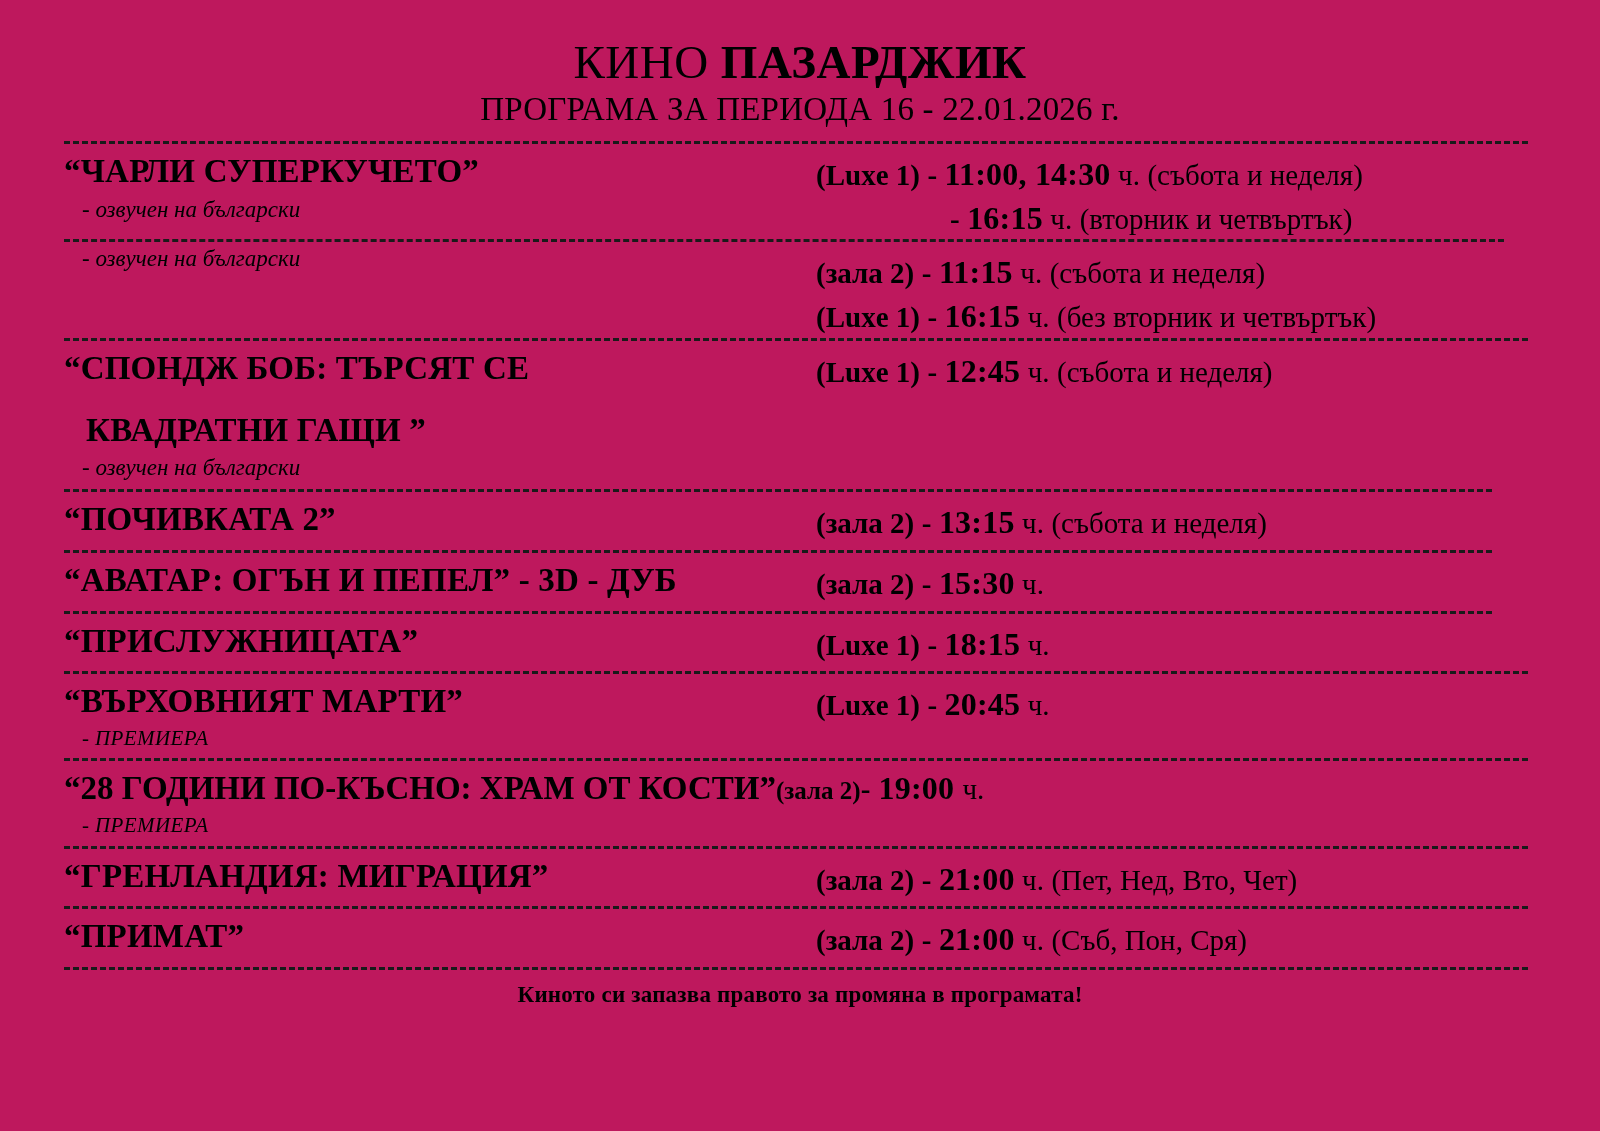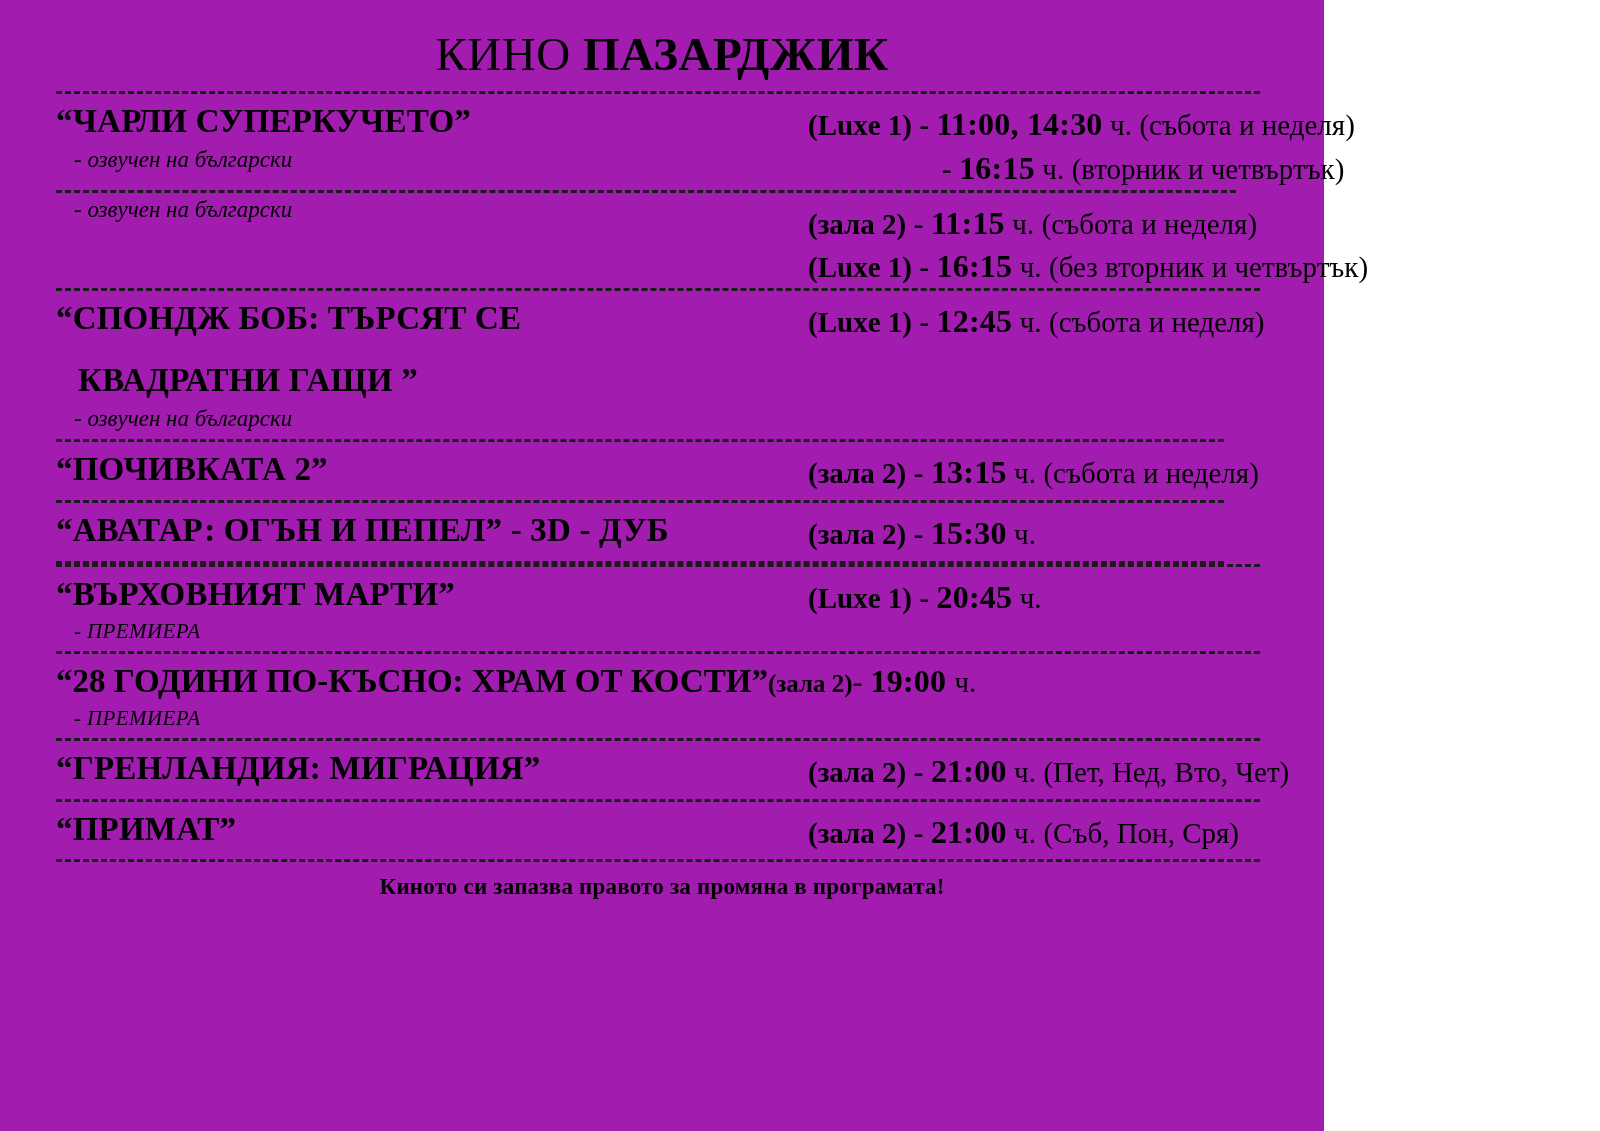--- a/index.html
+++ b/index.html
@@ -9,26 +9,26 @@
   }
   body {
     width: 1600px;
     height: 1131px;
     font-family: "Liberation Serif", "DejaVu Serif", serif;
     color: #000000;
     -webkit-font-smoothing: antialiased;
   }
 
   .page {
-    width: 1324px;
+    width: 1600px;
     height: 1131px;
     box-sizing: border-box;
-    padding: 8px;
+    padding: 16px;
     position: relative;
-    background: #a21caf;
+    background: #be185d;
   }
 
   
   .header {
     text-align: center;
     padding-top: 22px;
   }
   .title-line {
     font-size: 47px;
     line-height: 1.05;
@@ -161,20 +161,21 @@
 </head>
 <body>
 
 <div class="page">
 
   <div class="header">
     <div class="title-line">
       <span class="title-light">КИНО</span>
       <span class="title-bold">ПАЗАРДЖИК</span>
     </div>
+    <div class="subtitle">ПРОГРАМА ЗА ПЕРИОДА 16 - 22.01.2026 г.</div>
   </div>
 
   <div class="sep top"></div>
 
   <div class="row">
     <div class="col-left">
       <div class="film-title">“ЧАРЛИ СУПЕРКУЧЕТО”</div>
       <div class="film-note">- озвучен на български</div>
     </div>
     <div class="col-right">
@@ -266,20 +267,34 @@
         <span class="hall">-</span>
         <span class="time">15:30</span>
         <span class="unit">ч.</span>
         <span class="days"></span>
       </div>
     </div>
   </div>
 
   <div class="sep shorter-right"></div>
 
+  <div class="row row-pad-bottom">
+    <div class="col-left">
+      <div class="film-title">“ПРИСЛУЖНИЦАТА”</div>
+    </div>
+    <div class="col-right">
+      <div class="showline">
+        <span class="hall">(Luxe 1)</span>
+        <span class="hall">-</span>
+        <span class="time">18:15</span>
+        <span class="unit">ч.</span>
+        <span class="days"></span>
+      </div>
+    </div>
+  </div>
 
   <div class="sep"></div>
 
   <div class="row">
     <div class="col-left">
       <div class="film-title">“ВЪРХОВНИЯТ МАРТИ”</div>
       <div class="film-note caps">- ПРЕМИЕРА</div>
     </div>
     <div class="col-right">
       <div class="showline">

